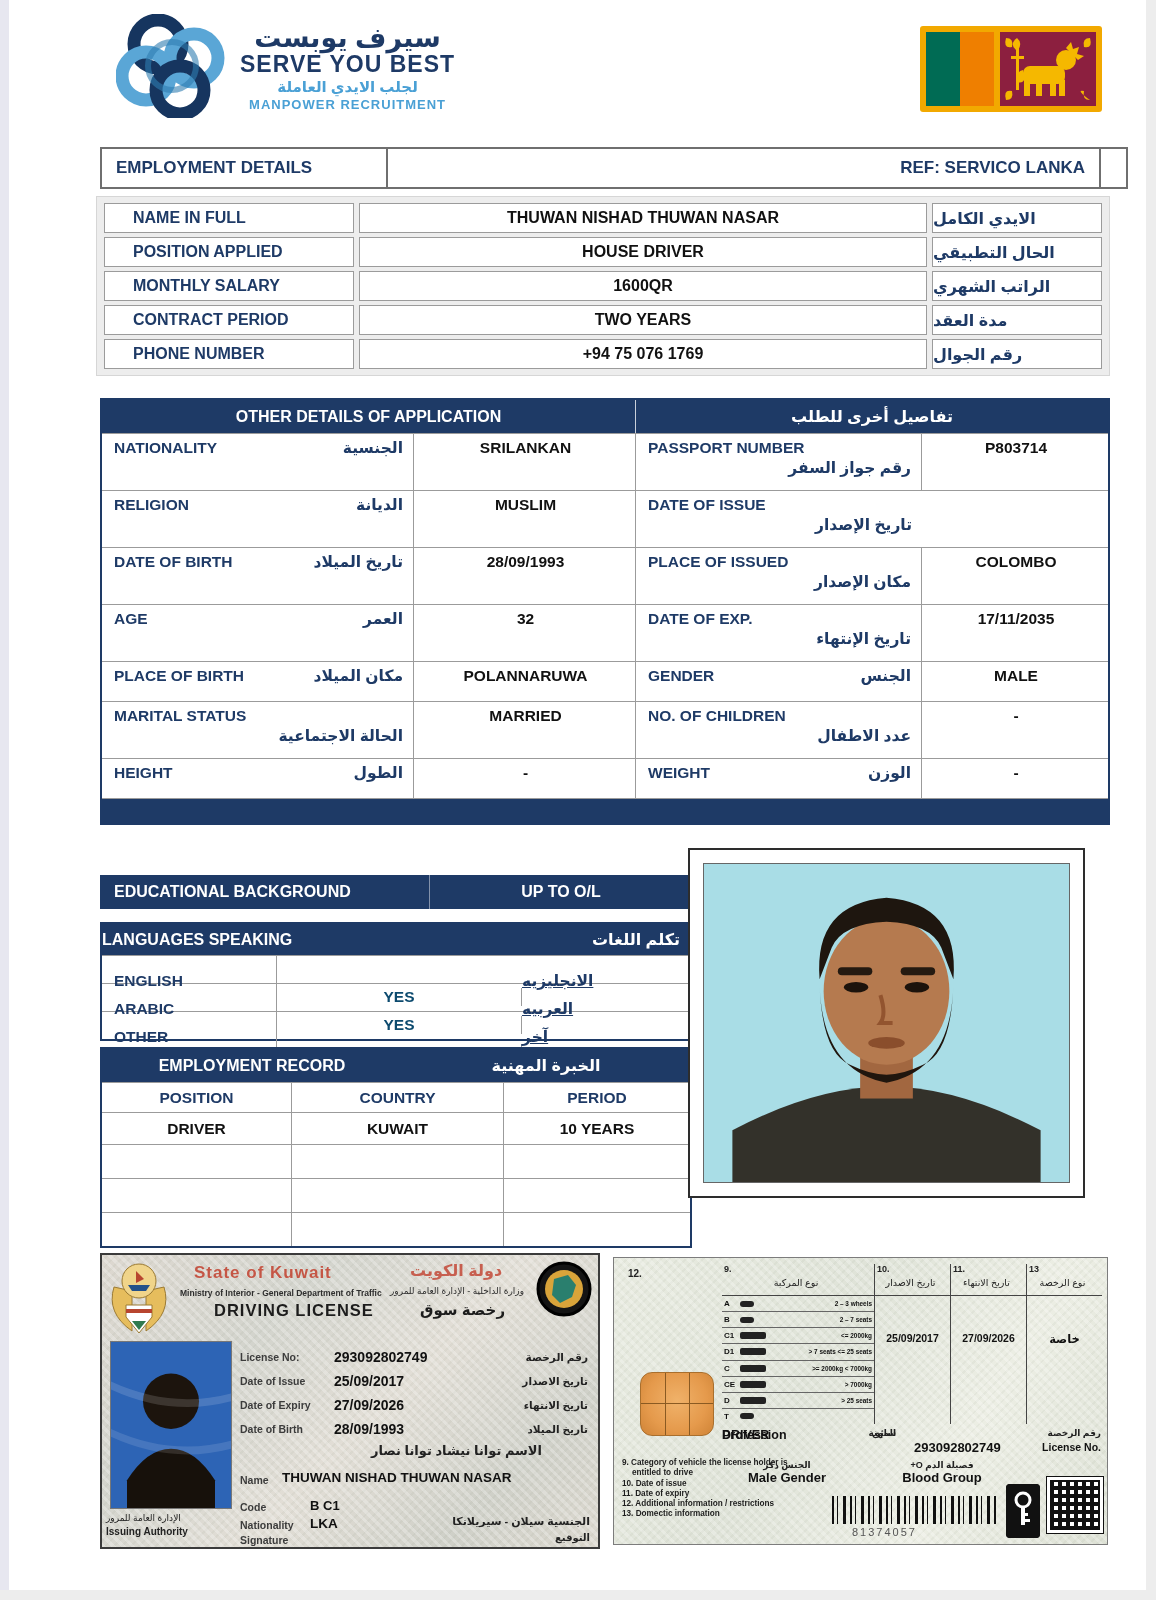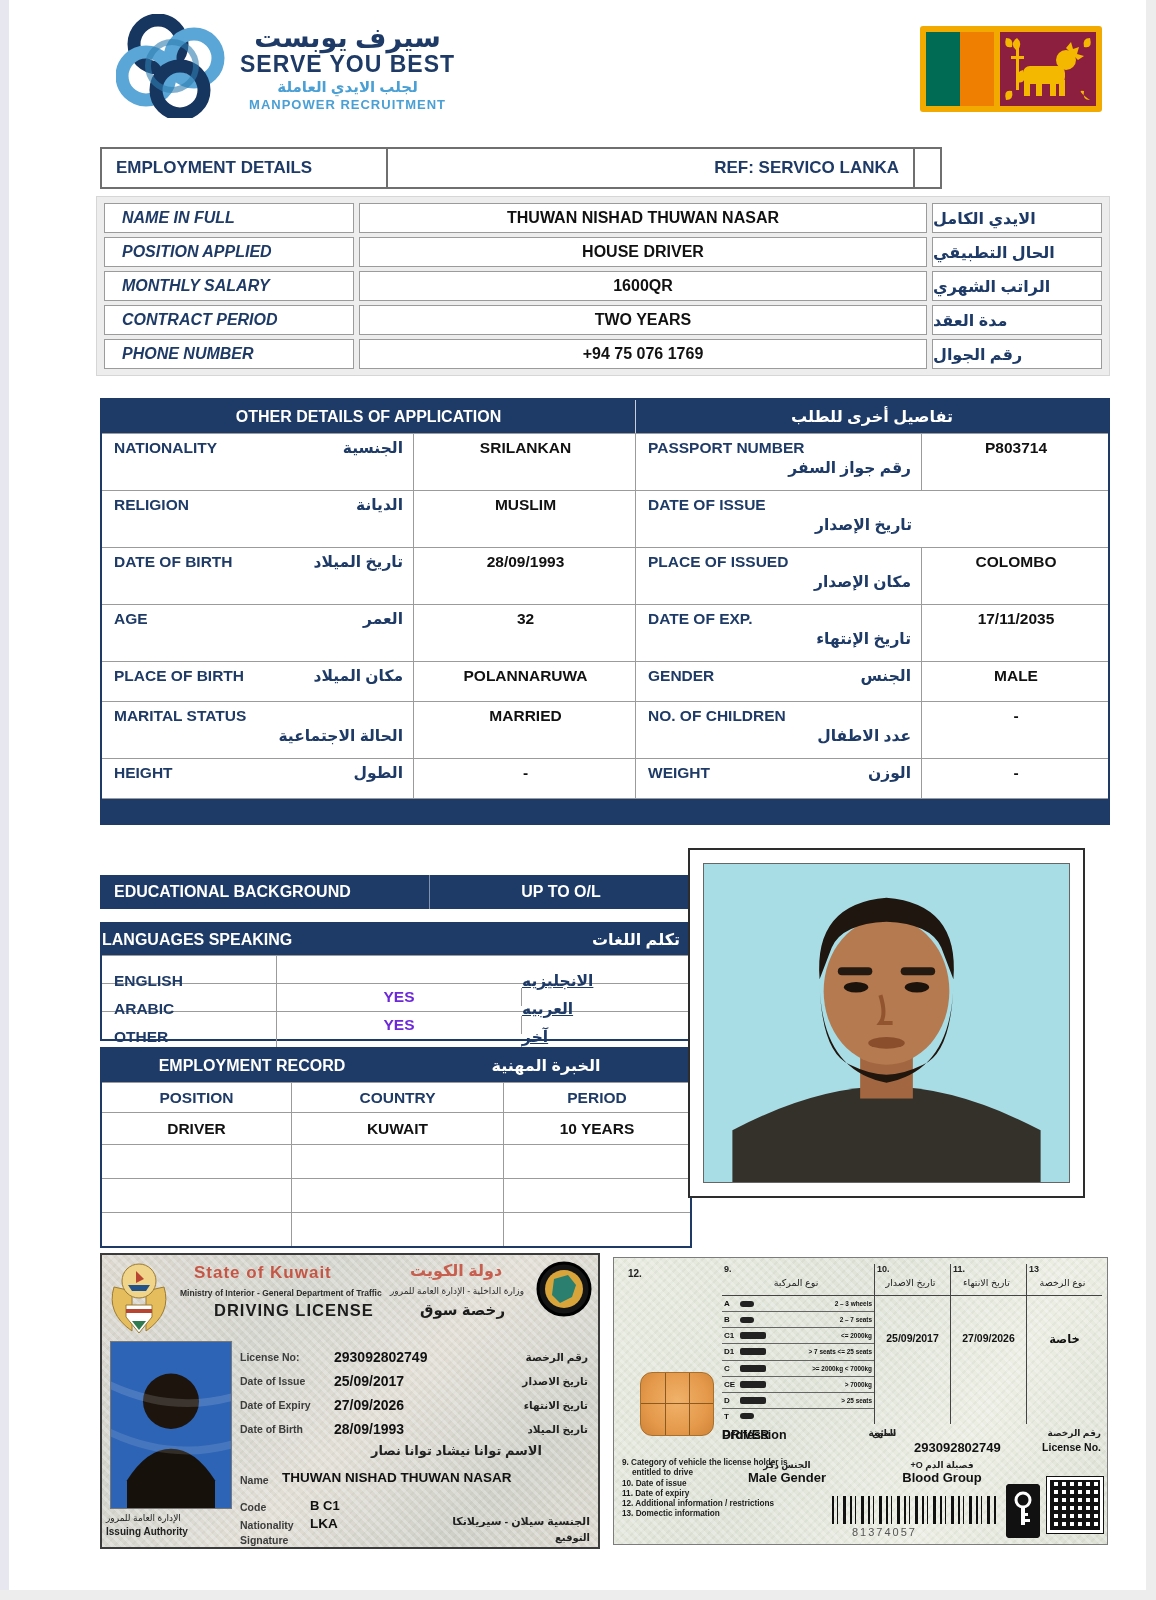--- a/index.html
+++ b/index.html
@@ -18,33 +18,33 @@
   .logo-text{ display:flex; flex-direction:column; align-items:center; }
   .logo-ar{ color:var(--navy); font-weight:bold; font-size:27px; line-height:1.05; }
   .logo-en{ color:var(--navy); font-weight:bold; font-size:23px; letter-spacing:1px; line-height:1.1; }
   .logo-ar2{ color:var(--ltblue); font-weight:bold; font-size:15px; line-height:1.3; }
   .logo-en2{ color:var(--ltblue); font-weight:bold; font-size:13px; letter-spacing:1px; line-height:1.2; }
 
   
   .flag{ position:absolute; left:920px; top:26px; width:182px; height:86px; }
 
   
-  .title-bar{ position:absolute; left:100px; top:147px; width:842px; height:42px; display:flex; }
+  .title-bar{ position:absolute; left:100px; top:147px; width:1028px; height:42px; display:flex; }
   .title-bar .cell{ border:2px solid #6f6f6f; background:#fff; height:100%; display:flex; align-items:center; }
   .tb1{ width:288px; padding-left:14px; }
   .tb2{ flex:1; justify-content:flex-end; padding-right:14px; border-left:none !important; }
   .tb3{ width:27px; border-left:none !important; }
   .title-text{ color:var(--navy); font-weight:bold; font-size:17px; }
 
   
   .main-table{ position:absolute; left:96px; top:196px; width:1014px; background:#ededed; border:1px solid #d6d6d6; padding:6px 7px; }
   .m-row{ display:grid; grid-template-columns:250px 1fr 170px; gap:5px; margin-bottom:4px; }
   .m-row:last-child{ margin-bottom:0; }
   .m-cell{ background:#fff; border:1px solid var(--cellborder); height:30px; display:flex; align-items:center; font-weight:bold; font-size:16px; }
-  .m-label{ padding-left:17px; color:var(--navy);font-style:italic; }
+  .m-label{ padding-left:28px; color:var(--navy); }
   .m-value{ justify-content:center; color:#111; }
   .m-ar{ justify-content:flex-end; padding-right:12px; color:var(--navy); direction:rtl; }
 
   
   .other{ position:absolute; left:100px; top:398px; width:1010px; border:2px solid var(--navy); background:#fff; }
   .o-head{ display:flex; background:var(--navy); color:#fff; font-weight:bold; font-size:16px; height:33px; }
   .o-head .h1{ width:534px; display:flex; align-items:center; justify-content:center; border-right:1px solid #c9cfda; }
   .o-head .h2{ flex:1; display:flex; align-items:center; justify-content:center; direction:rtl; }
   .o-row{ display:grid; grid-template-columns:312px 222px 286px 1fr; border-top:1px solid var(--cellborder); }
   .o-cell{ border-right:1px solid var(--cellborder); padding:5px 10px 4px 12px; font-weight:bold; font-size:15.5px; color:var(--navy); }
@@ -64,21 +64,21 @@
 
   
   .lang{ position:absolute; left:100px; top:922px; width:592px; border:2px solid var(--navy); background:#fff; }
   .l-head{ height:31px; background:var(--navy); color:#fff; font-weight:bold; font-size:16px; display:flex; align-items:center; }
   .l-head .lh1{ width:268px; text-align:left; }
   .l-head .lh2{ flex:1; text-align:right; padding-right:10px; direction:rtl; }
   .l-row{ display:grid; grid-template-columns:175px 245px 1fr; height:28px; border-top:1px solid var(--cellborder); }
   .l-cell{ display:flex; align-items:center; font-weight:bold; font-size:15.5px; border-right:1px solid var(--cellborder); }
   .l-row .l-cell:last-child{ border-right:none;text-decoration:underline; }
   .l-lab{ color:var(--navy); padding-left:12px; }
-  .l-val{ color:#6d28d9; justify-content:center;margin-top:32px; }
+  .l-val{ color:#0c4a6e; justify-content:center;margin-top:32px; }
   .l-ar{ color:var(--navy); justify-content:flex-end; padding-right:10px; direction:rtl; }
 
   
   .emp{ position:absolute; left:100px; top:1047px; width:592px; border:2px solid var(--navy); background:#fff; }
   .emp-head{ height:33px; background:var(--navy); color:#fff; font-weight:bold; font-size:16px; display:flex; align-items:center; }
   .emp-head .eh1{ width:300px; text-align:center; }
   .emp-head .eh2{ flex:1; text-align:center; direction:rtl; }
   .emp-row{ display:grid; grid-template-columns:190px 212px 1fr; border-top:1px solid var(--cellborder); }
   .emp-cell{ display:flex; align-items:center; justify-content:center; font-weight:bold; font-size:15.5px; border-right:1px solid var(--cellborder); }
   .emp-row .emp-cell:last-child{ border-right:none; }

